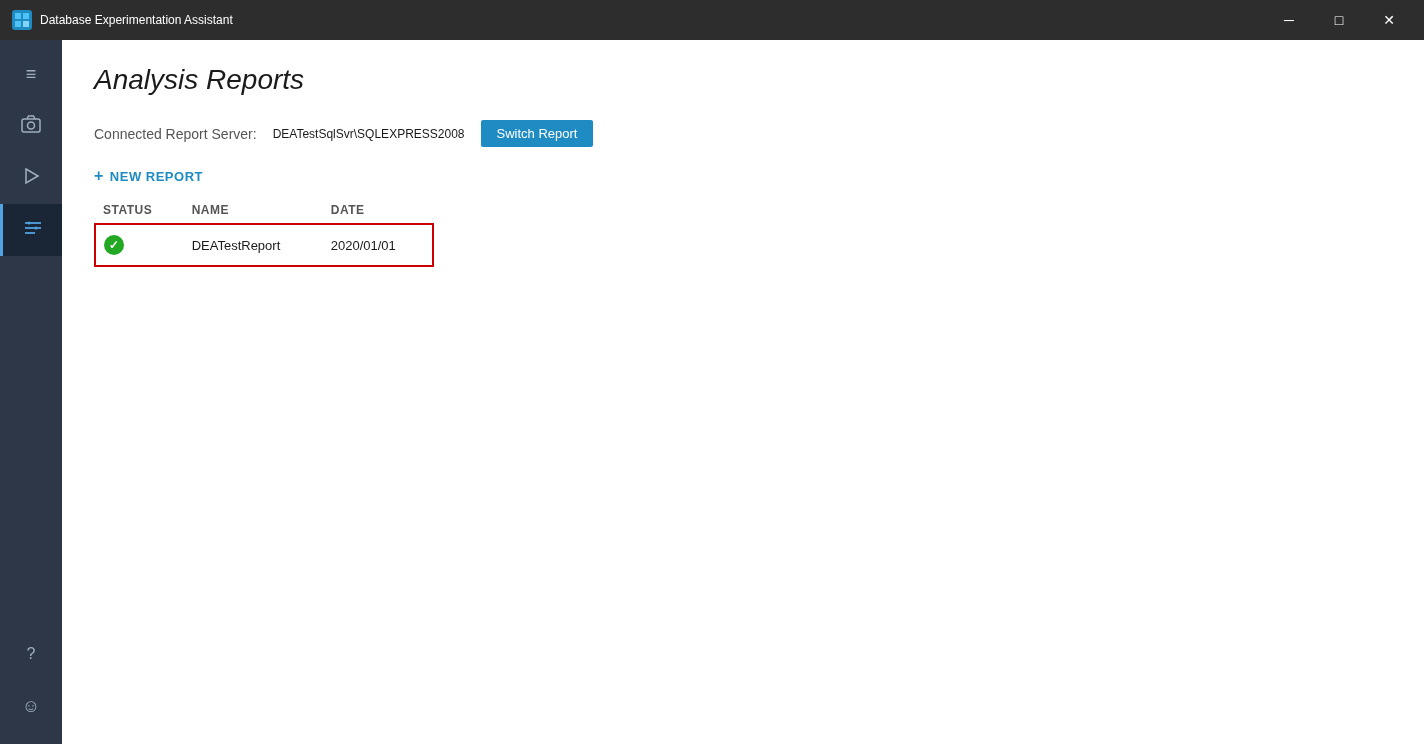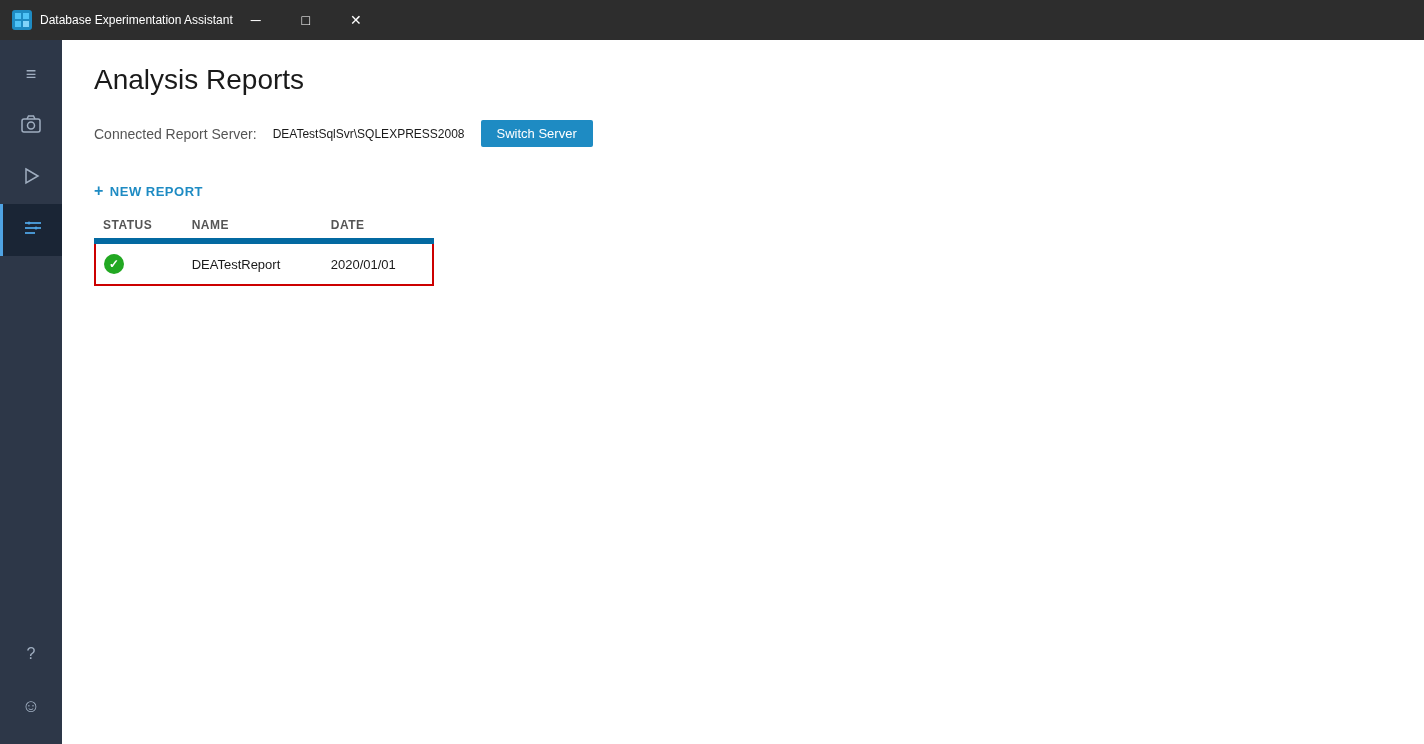--- a/index.html
+++ b/index.html
@@ -12,21 +12,21 @@
       display: flex;
       flex-direction: column;
     }
 
     
     .title-bar {
       background: #2d2d2d;
       height: 40px;
       display: flex;
       align-items: center;
-      justify-content: flex-start;
+      justify-content: space-between;
       padding: 0 12px;
       flex-shrink: 0;
     }
     .title-bar-left {
       display: flex;
       align-items: center;
       gap: 8px;
     }
     .title-bar-icon {
       width: 20px;
@@ -108,27 +108,28 @@
       background: #ffffff;
       padding: 24px 32px;
       overflow-y: auto;
     }
 
     .page-title {
       font-size: 28px;
       font-weight: 300;
       color: #1a1a1a;
       margin-bottom: 24px;
+      font-style: italic;
     }
 
     .server-bar {
       display: flex;
       align-items: center;
       gap: 16px;
-      margin-bottom: 35px;
+      margin-bottom: 20px;
     }
     .server-label {
       font-size: 14px;
       color: #555;
     }
     .server-name {
       font-size: 12px;
       color: #1a1a1a;
       font-weight: 500;
     }
@@ -162,21 +163,21 @@
     .report-table {
       width: 340px;
       border-collapse: collapse;
     }
     .report-table thead tr th {
       text-align: left;
       font-size: 12px;
       font-weight: 600;
       color: #555;
       padding: 6px 12px 6px 8px;
-      border-bottom: 6px solid #0369a1;
+      border-bottom: 1px solid #0369a1;
       letter-spacing: 0.5px;
     }
     .report-table tbody tr {
       border: 2px solid #cc0000;
     }
     .report-table tbody tr td {
       padding: 10px 12px 10px 8px;
       font-size: 13px;
       color: #1a1a1a;
     }
@@ -259,21 +260,21 @@
     </div>
   </div>
 
   <div class="content">
 
     <h1 class="page-title">Analysis Reports</h1>
 
     <div class="server-bar">
       <span class="server-label">Connected Report Server:</span>
       <span class="server-name">DEATestSqlSvr\SQLEXPRESS2008</span>
-      <button class="switch-server-btn">Switch Server</button>
+      <button class="switch-server-btn">Switch Report</button>
     </div>
 
     <div class="new-report-bar">
       <span class="new-report-icon">+</span>
       <span>NEW REPORT</span>
     </div>
 
     <table class="report-table">
       <thead>
         <tr>

